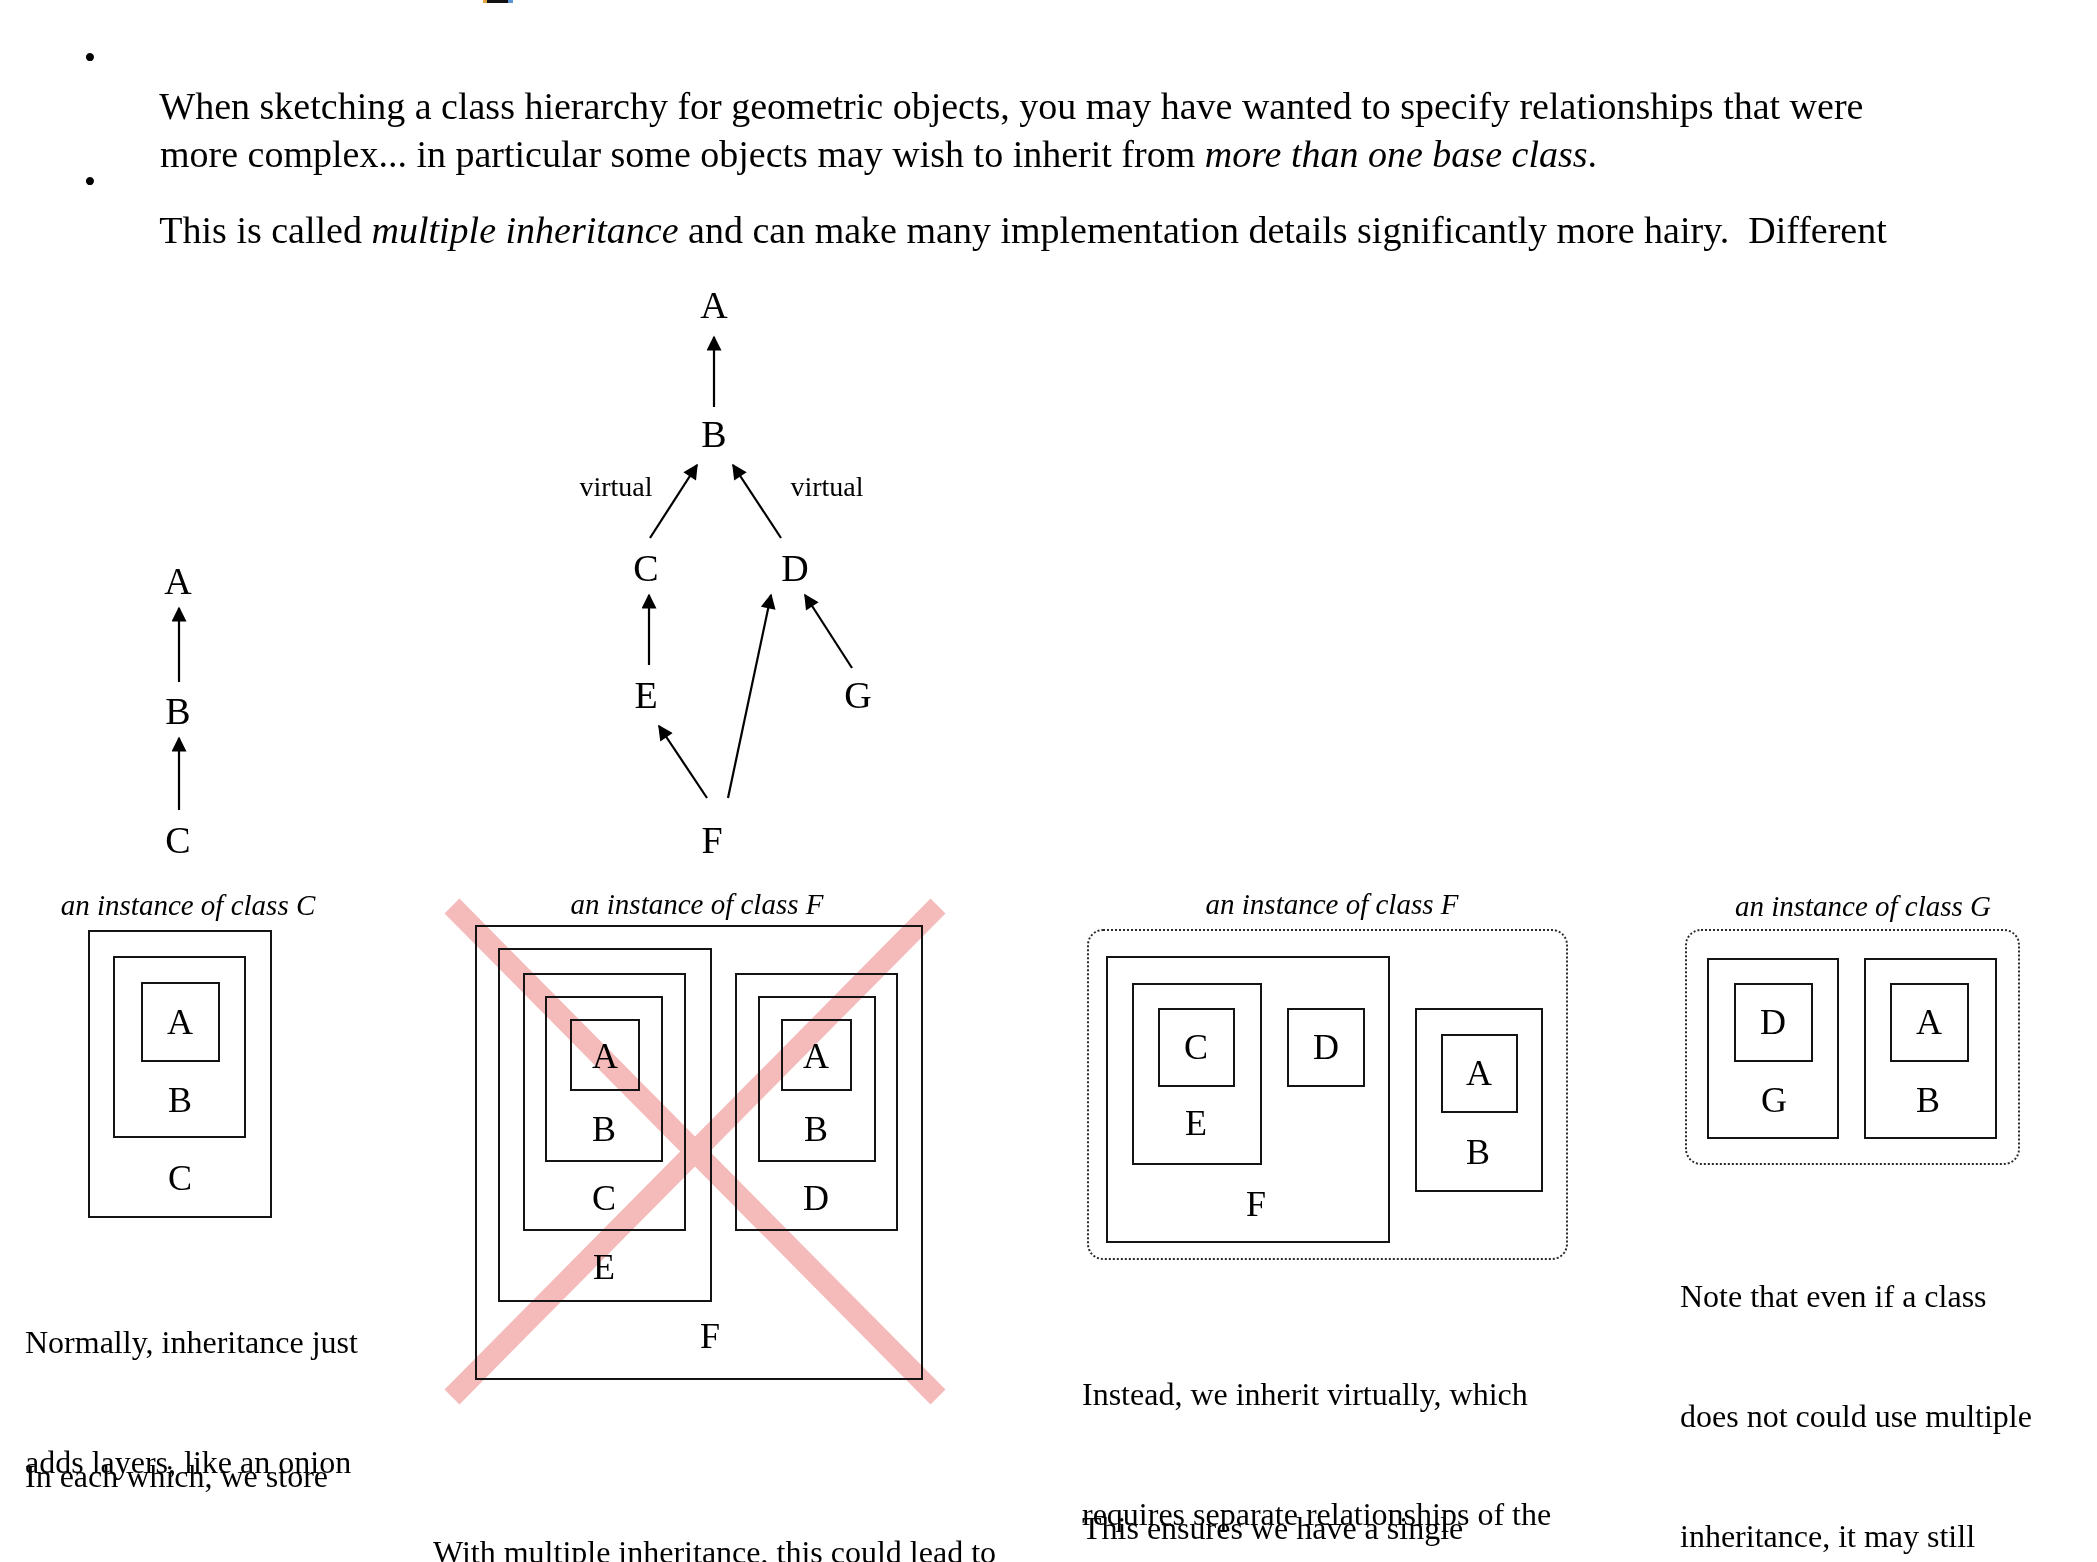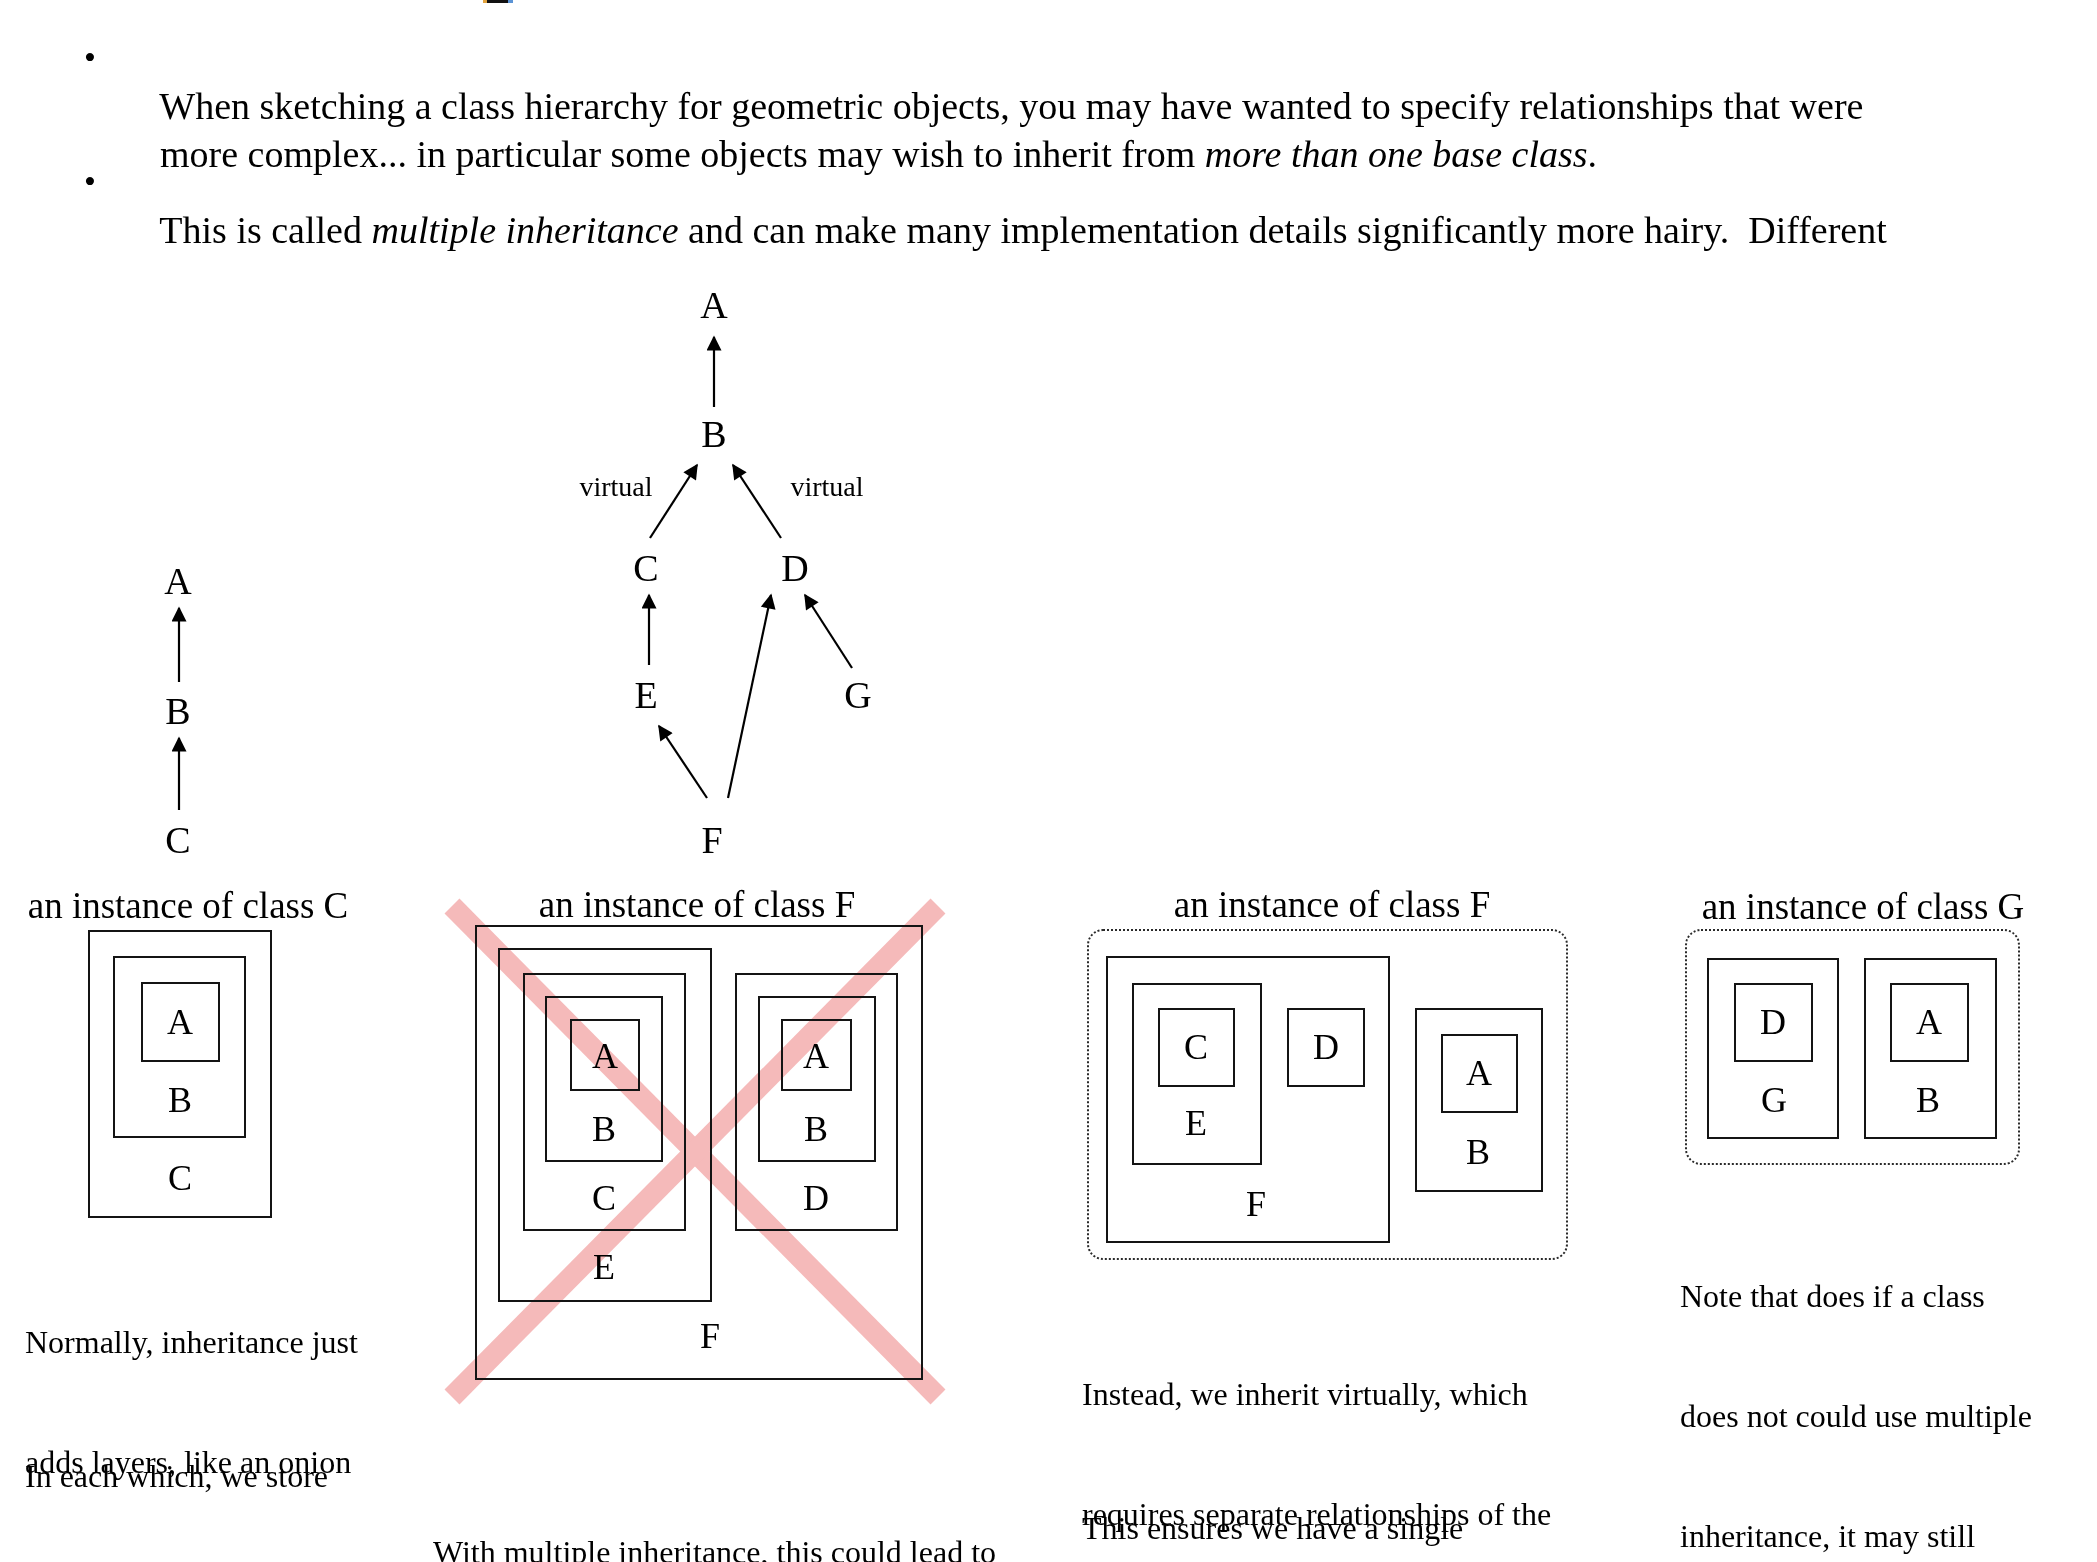--- a/index.html
+++ b/index.html
@@ -53,21 +53,22 @@
     position: absolute;
     transform: translate(-50%, -50%);
     font-size: 28px;
     white-space: pre;
     z-index: 3;
     line-height: 1;
   }
   .ititle {
     position: absolute;
     transform: translate(-50%, -50%);
-    font-size: 37px;
+    font-style: italic;
+    font-size: 29px;
     white-space: pre;
     z-index: 3;
     line-height: 1;
   }
   .cap {
     position: absolute;
     font-size: 32px;
     line-height: 40px;
     white-space: pre;
     z-index: 3;
@@ -226,21 +227,21 @@
   <div class="dotted" style="left:1685px; top:929px; width:335px; height:236px"></div>
   <div class="box" style="left:1707px; top:958px; width:132px; height:181px"></div>
   <div class="box" style="left:1734px; top:983px; width:79px; height:79px"></div>
   <div class="box" style="left:1864px; top:958px; width:133px; height:181px"></div>
   <div class="box" style="left:1890px; top:983px; width:79px; height:79px"></div>
   <div class="boxlbl" style="left:1773px; top:1022px">D</div>
   <div class="boxlbl" style="left:1774px; top:1100px">G</div>
   <div class="boxlbl" style="left:1929px; top:1022px">A</div>
   <div class="boxlbl" style="left:1928px; top:1100px">B</div>
   <div class="cap" style="left:1680px; top:1196px">
-    <div>Note that does if a class</div>
+    <div>Note that even if a class</div>
     <div>does not could use multiple</div>
     <div>inheritance, it may still</div>
     
     
     
   </div>
 
 </div>
 
 </body></html>

